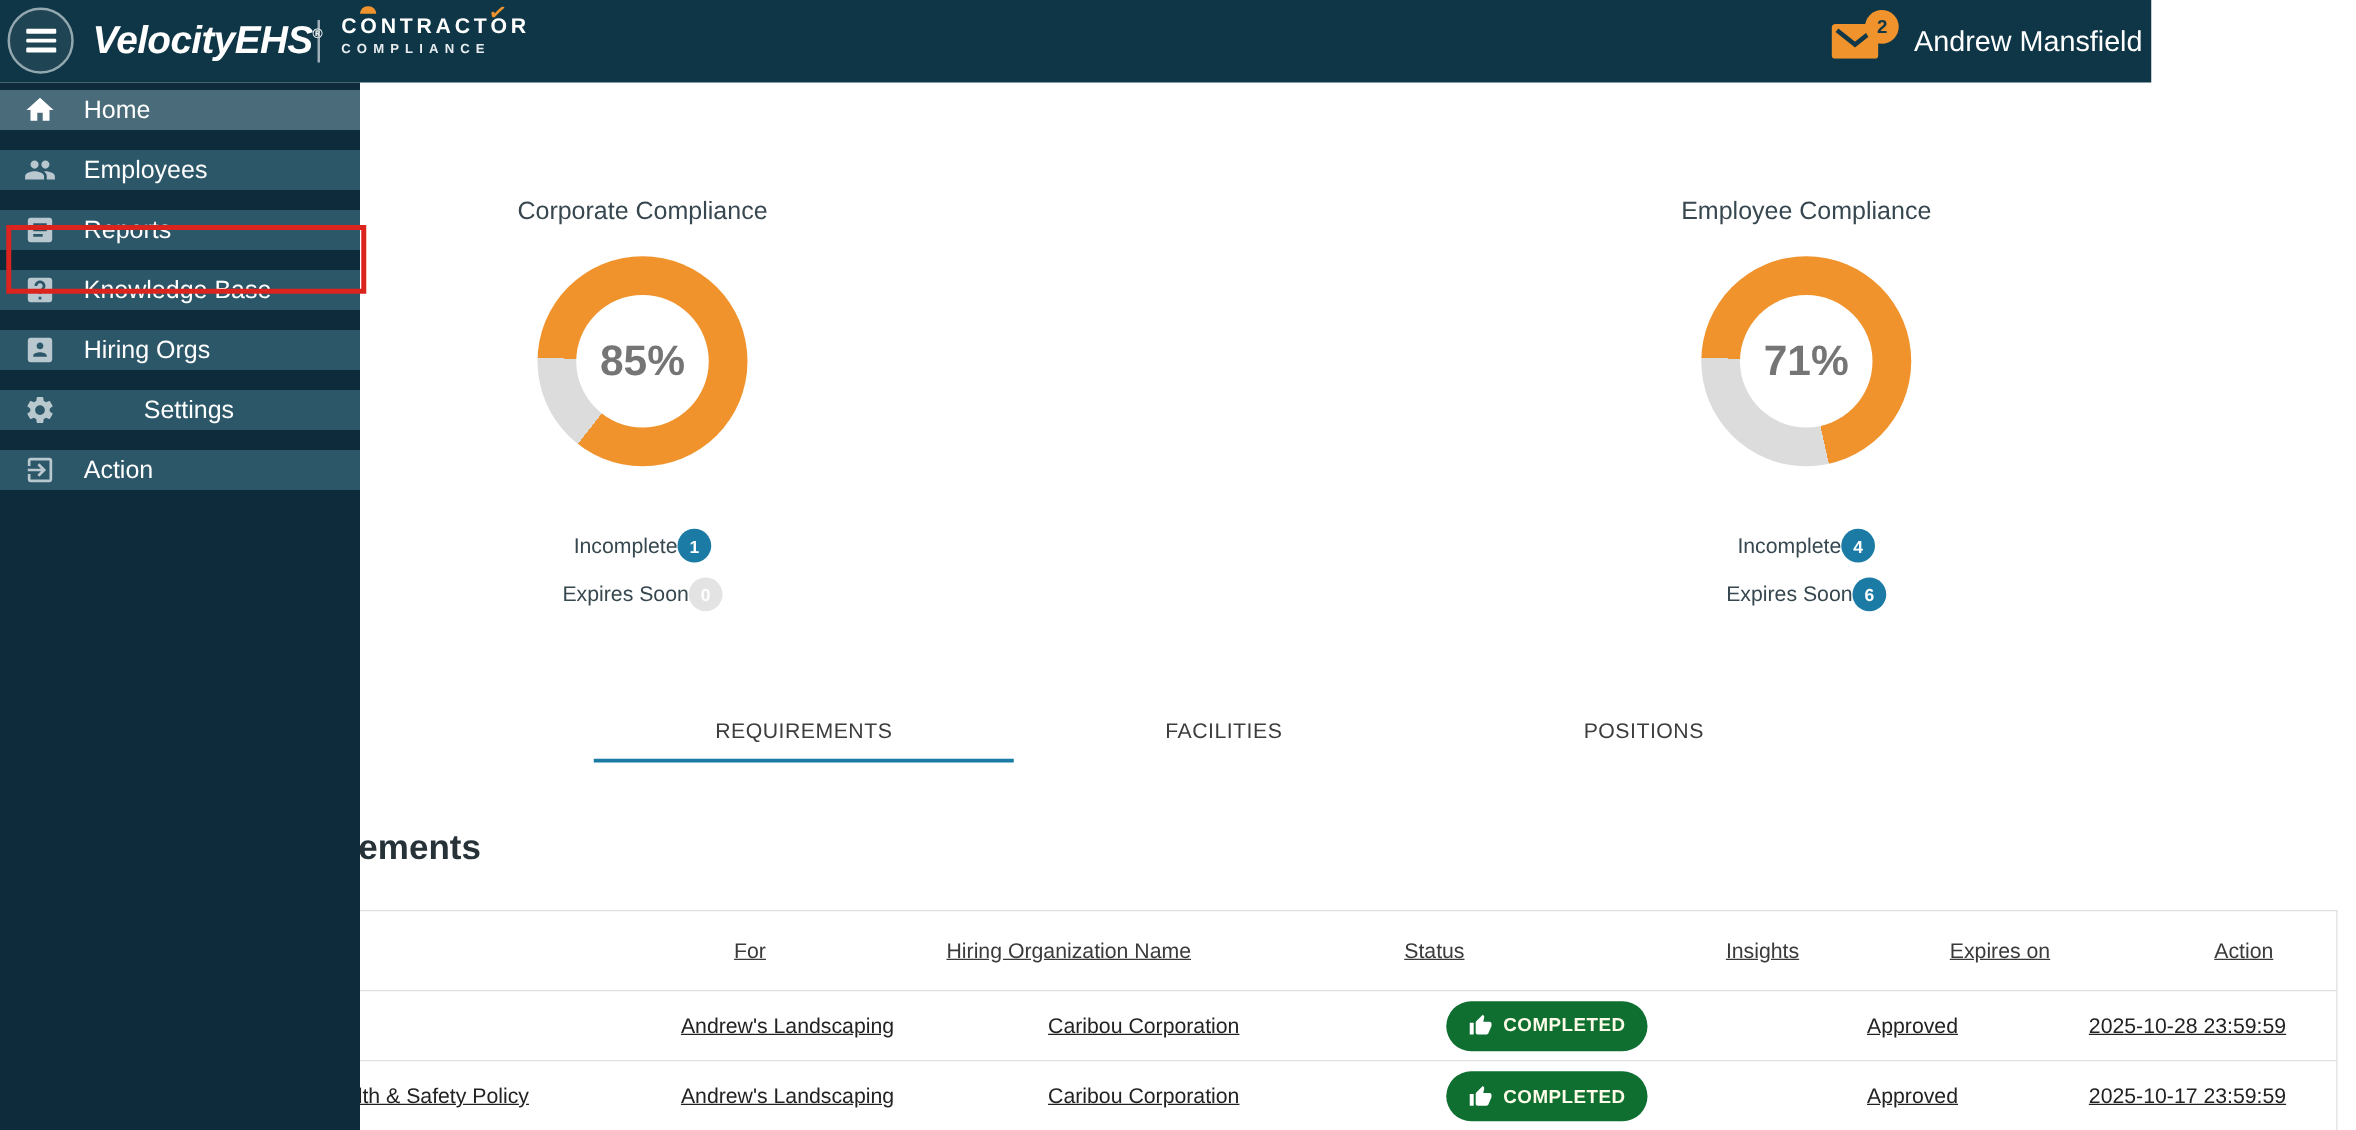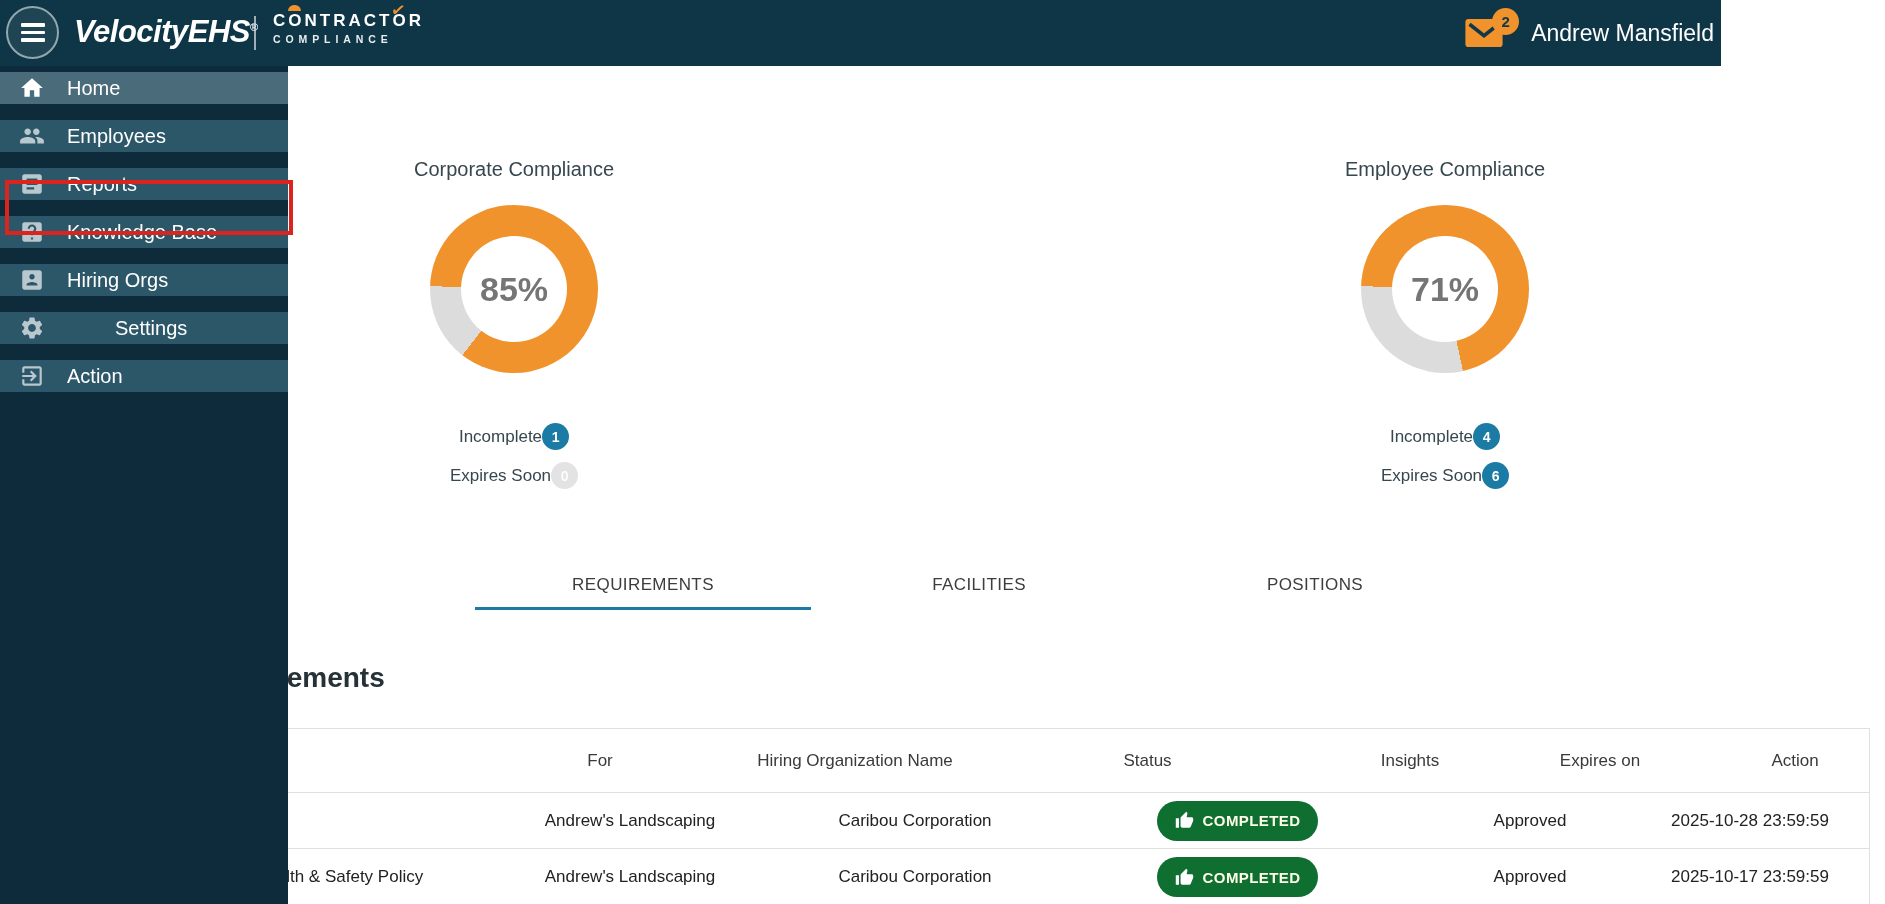--- a/index.html
+++ b/index.html
@@ -72,21 +72,21 @@
          font-size:17px; color:#3d3d3d; letter-spacing:.4px; border-bottom:3px solid transparent; }
   .tab.active { border-bottom-color:#1b7ba5; }
 
   
   .section-heading { position:absolute; left:198px; top:662px; font-size:28px; color:#263238; }
 
   
   .table-card { position:absolute; left:10px; top:728px; width:1860px; height:176px;
                 border-top:1px solid #e0e0e0; border-right:1px solid #e0e0e0; background:#fff; }
   .t-row { display:grid; grid-template-columns:435px 310px 200px 385px 140px 240px 150px;
-           align-items:center; }
+           align-items:center;text-decoration:underline; }
   .t-head { height:64px; border-bottom:1px solid #e0e0e0; font-size:17px; color:#3a3a3a; }
   .t-body-row { height:56px; font-size:17px; color:#222;gap:30px; }
   .t-body-row.r0 { border-bottom:1px solid #e0e0e0; }
   .t-cell { text-align:center; }
   .t-cell.name { text-align:left; padding-left:245px; white-space:nowrap; overflow:hidden; }
   .status-pill { display:inline-flex; align-items:center; justify-content:center; gap:9px;
                  min-width:150px; height:40px; padding:0 18px; border-radius:20px;
                  background:#0e6f31; color:#fffde9; font-size:15px; font-weight:bold;
                  letter-spacing:.4px; }
   .status-pill svg { width:19px; height:19px; fill:#ffffff; }

